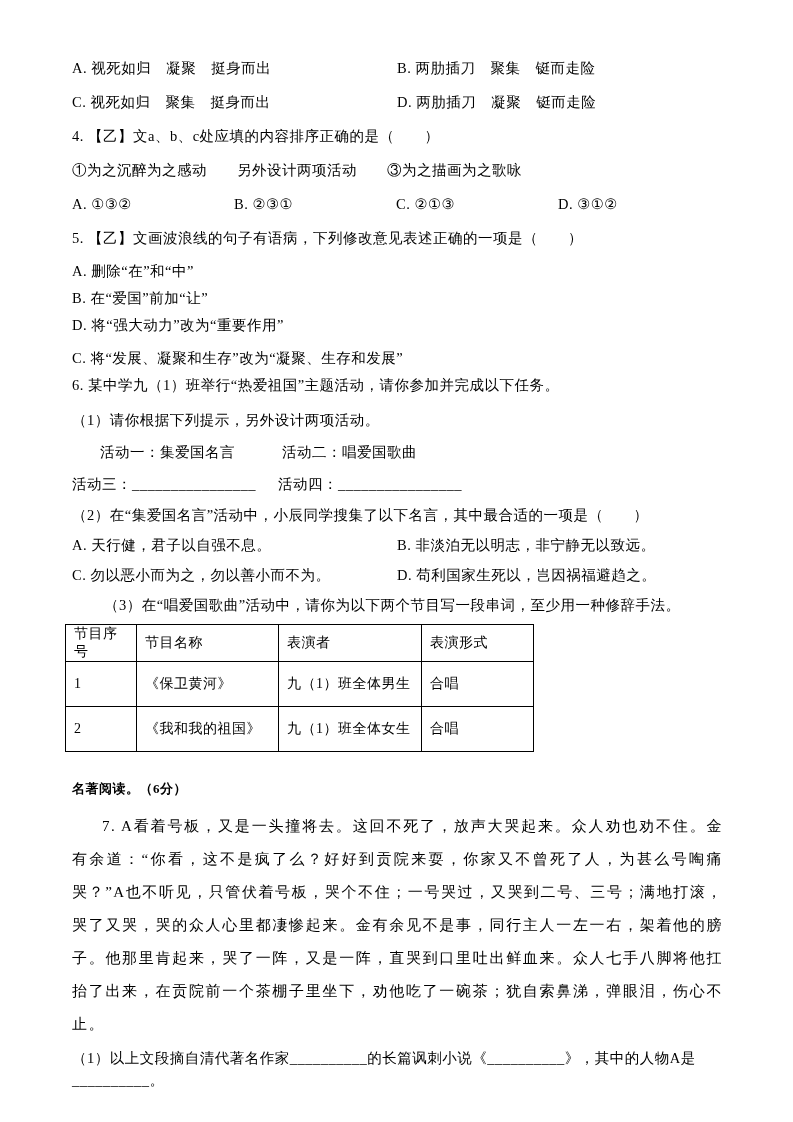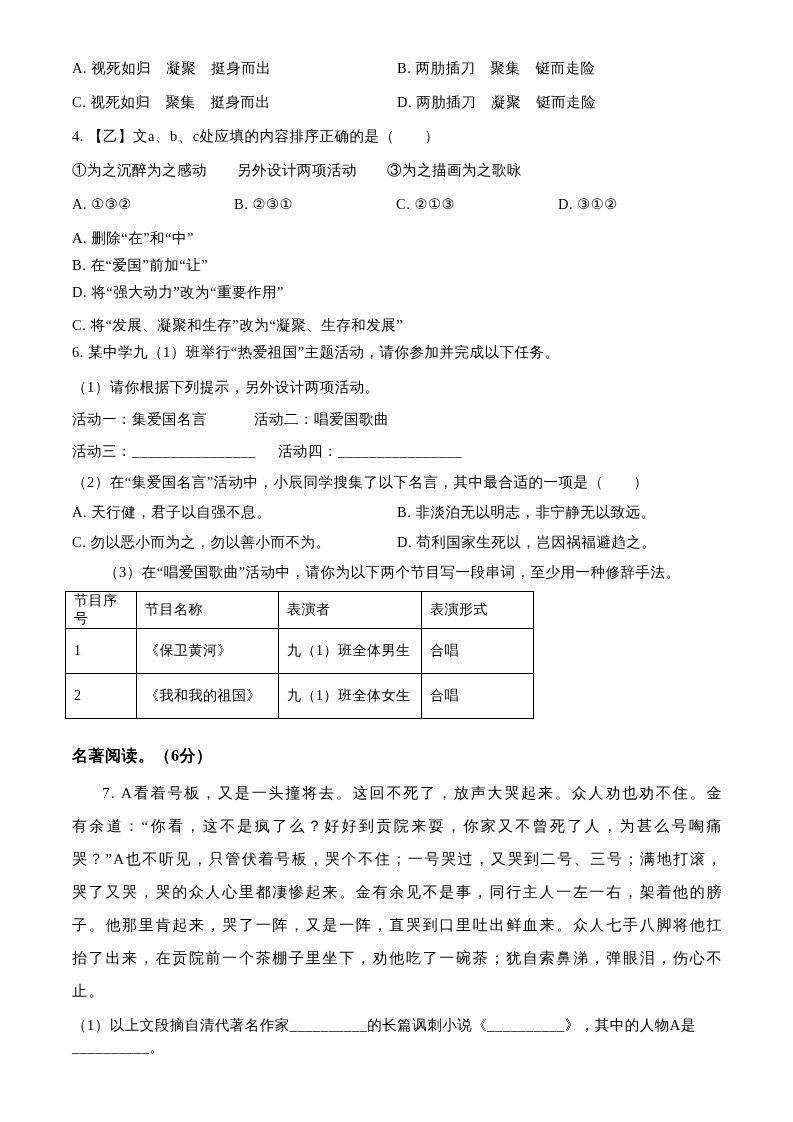--- a/index.html
+++ b/index.html
@@ -11,35 +11,35 @@
   }
   .content { padding:58px 70px 0 72px; }
   .line { line-height:21px; margin-bottom:13px; letter-spacing:0.5px; }
   .mb6{margin-bottom:6px;} .mb8{margin-bottom:8px;margin-left:32px;} .mb9{margin-bottom:9px;}
   .mb10{margin-bottom:10px;} .mb11{margin-bottom:11px;} .mb12{margin-bottom:12px;}
   .mb14{margin-bottom:14px;}
   .cols2 { display:flex; }
   .cols2 > span:first-child { width:325px; flex:none; }
   .cols4 { display:flex; }
   .cols4 > span { width:162px; flex:none; }
-  .acts > span:first-child { width:182px; flex:none; display:inline-block; }
+  .acts > span:first-child { width:182px; flex:none; display:inline-block;margin-left:28px; }
   .blanks > span:first-child { width:206px; flex:none; display:inline-block; }
   .acts, .blanks { display:flex; }
   table.program-table {
     border-collapse:collapse; margin-left:-7px; margin-bottom:26px;
     font-size:14px;
   }
   table.program-table th, table.program-table td {
     border:1px solid #000; text-align:left; font-weight:normal;
     padding:0 8px; vertical-align:middle; letter-spacing:0.5px;
   }
   table.program-table th { height:37px; }
   table.program-table td { height:45px; }
   .cw1{width:71px;} .cw2{width:142px;} .cw3{width:143px;margin-left:36px;} .cw4{width:112px;}
-  .section-heading { font-weight:bold; font-size:16px; line-height:22px; margin-bottom:10px; letter-spacing:0.5px; }
+  .section-heading { font-weight:bold; font-size:13px; line-height:22px; margin-bottom:10px; letter-spacing:0.5px; }
   .passage {
     font-size:15px; line-height:33px; text-align:justify;
     letter-spacing:1.5px; text-indent:30px; margin-bottom:6px;
   }
   .final-line { font-size:14.5px; line-height:22px; letter-spacing:0.5px; }
 </style>
 </head>
 <body>
 
 <div class="page">
@@ -56,20 +56,21 @@
 
     <div class="line">4. 【乙】文a、b、c处应填的内容排序正确的是（　　）</div>
     <div class="line">①为之沉醉为之感动　　另外设计两项活动　　③为之描画为之歌咏</div>
     <div class="line cols4">
       <span>A. ①③②</span>
       <span>B. ②③①</span>
       <span>C. ②①③</span>
       <span>D. ③①②</span>
     </div>
 
+    <div class="line mb12">5. 【乙】文画波浪线的句子有语病，下列修改意见表述正确的一项是（　　）</div>
     <div class="line mb6">A. 删除“在”和“中”</div>
     <div class="line mb6">B. 在“爱国”前加“让”</div>
     <div class="line mb12">D. 将“强大动力”改为“重要作用”</div>
     <div class="line mb6">C. 将“发展、凝聚和生存”改为“凝聚、生存和发展”</div>
 
     <div class="line mb14">6. 某中学九（1）班举行“热爱祖国”主题活动，请你参加并完成以下任务。</div>
     <div class="line mb11">（1）请你根据下列提示，另外设计两项活动。</div>
     <div class="line mb11 acts">
       <span>活动一：集爱国名言</span>
       <span>活动二：唱爱国歌曲</span>

